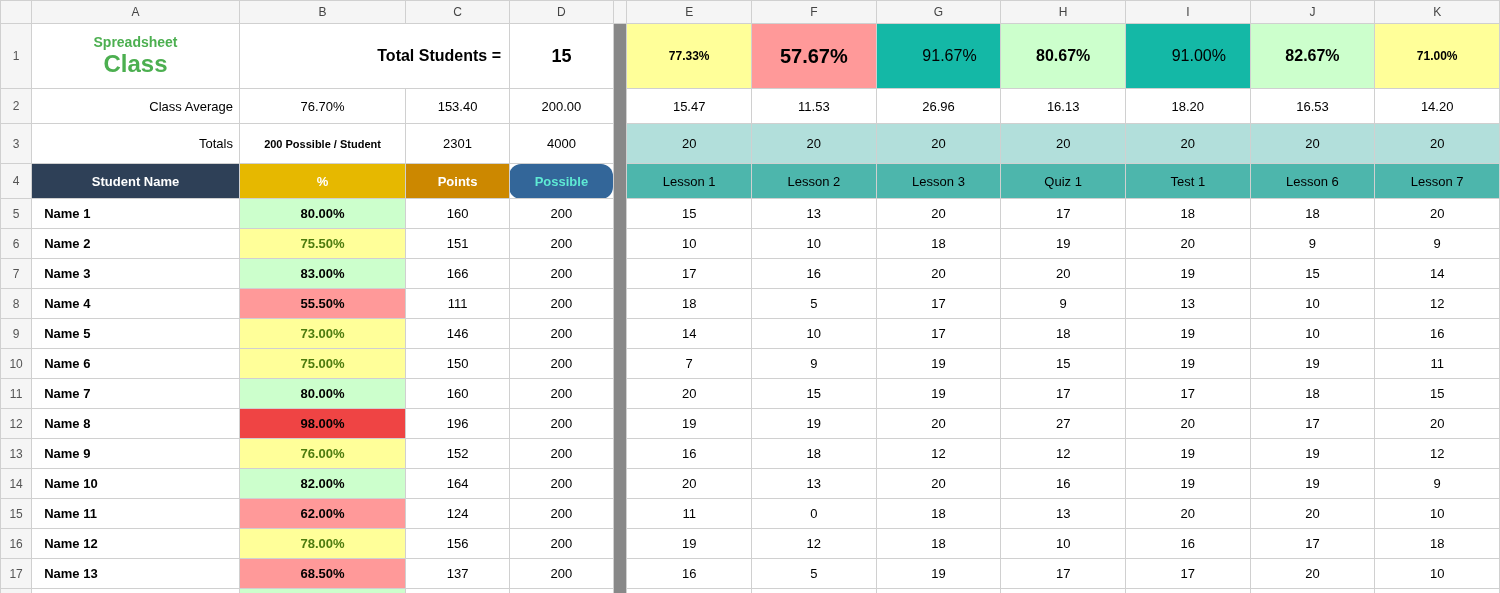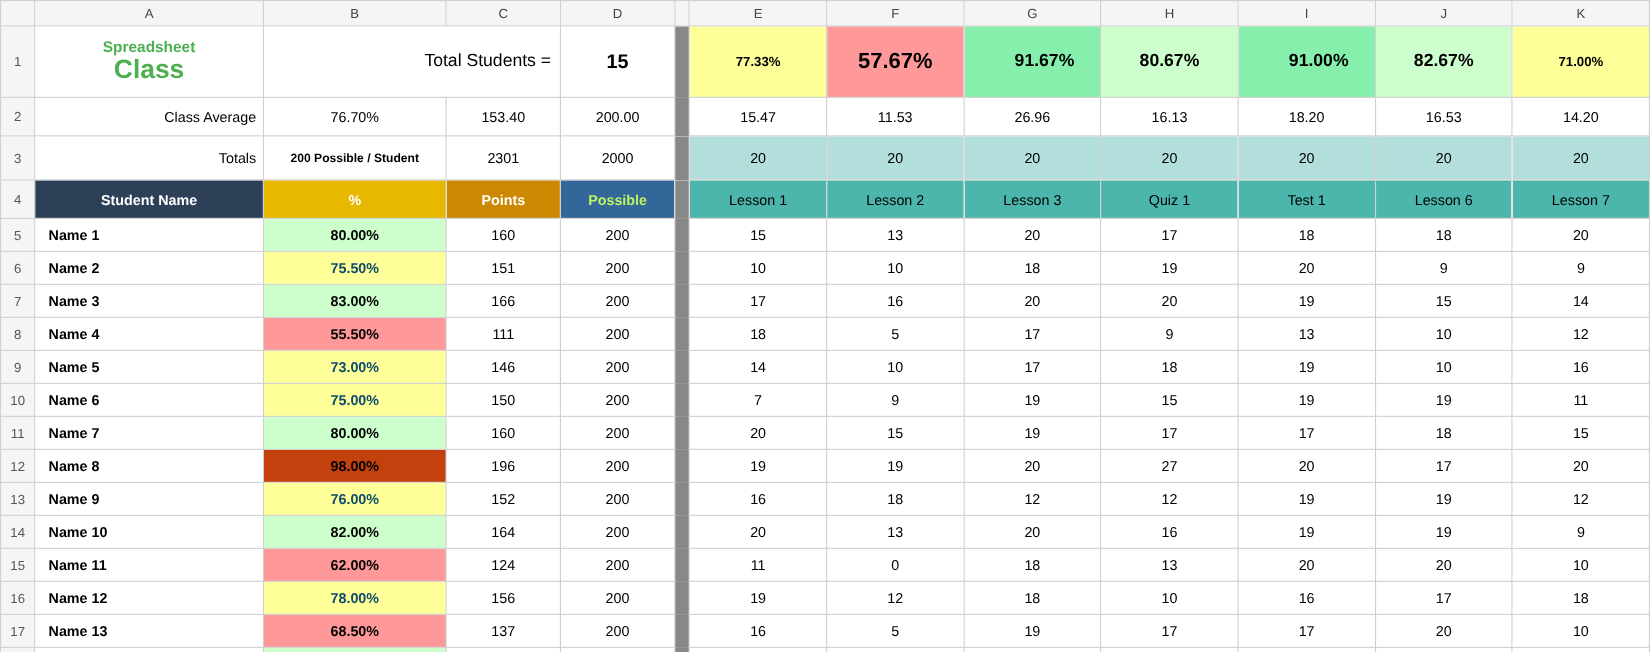--- a/index.html
+++ b/index.html
@@ -56,63 +56,63 @@
       display: block;
     }
     .brand-class {
       color: #4CAF50;
       font-size: 24px;
       font-weight: bold;
       display: block;
     }
     .total-students-label {
       background: #fff;
-      font-weight: normal;
+      font-weight: bold;
       font-size: 16px;
       text-align: right;
       padding-right: 8px;
     }
     .total-students-value {
       background: #fff;
       font-weight: bold;
       font-size: 18px;
     }
 
     
     .pct-yellow { background: #ffff99; font-weight: bold; font-size: 12px; }
     .pct-red { background: #ff9999; font-weight: bold; font-size: 20px; }
     .pct-green-light { background: #ccffcc; font-weight: bold; font-size: 16px; }
-    .pct-green { background: #86efac; font-weight: bold; font-size: 16px; padding-left: 28px; }
+    .pct-green { background: #14b8a6; font-weight: normal; font-size: 16px; padding-left: 28px; }
 
     
     .row2 { height: 35px; }
     .avg-label { font-weight: bold; text-align: right; }
     
     
     .row3 { height: 40px; }
     .totals-label { font-weight: bold; text-align: right; }
     .teal-cell { background: #b2dfdb; }
 
     
     .row4 { height: 35px; }
     .header-dark { background: #2e4057; color: #fff; font-weight: bold; }
     .header-yellow { background: #e6b800; color: #fff; font-weight: bold; }
     .header-orange { background: #cc8800; color: #fff; font-weight: bold; }
-    .header-blue { background: #336699; color: #bef264; font-weight: bold; }
+    .header-blue { background: #336699; color: #5eead4; font-weight: bold; border-radius: 12px; }
     .header-teal { background: #4db6ac; font-weight: normal; }
 
     
     .data-row { height: 30px; }
     .name-cell { text-align: left; padding-left: 12px; font-weight: bold; }
     
     
     .pct-green-data { background: #ccffcc; font-weight: bold; color: #000; }
-    .pct-yellow-data { background: #ffff99; font-weight: bold; color: #0c4a6e; }
+    .pct-yellow-data { background: #ffff99; font-weight: bold; color: #4d7c0f; }
     .pct-red-data { background: #ff9999; font-weight: bold; color: #000; }
-    .pct-lgreen-data { background: #c2410c; font-weight: bold; color: #000; }
+    .pct-lgreen-data { background: #ef4444; font-weight: bold; color: #000; }
 
     .divider-col { background: #888888; border: none; width: 8px; }
 
     .bold { font-weight: normal; }
   </style>
 </head>
 <body>
 
 <table id="main-table">
 
@@ -167,21 +167,21 @@
       <td class="col-i">18.20</td>
       <td class="col-j">16.53</td>
       <td class="col-k">14.20</td>
     </tr>
 
     <tr class="row3">
       <td class="col-row">3</td>
       <td class="col-a totals-label bold">Totals</td>
       <td class="col-b" style="font-size:11px; font-weight:bold;">200 Possible / Student</td>
       <td class="col-c bold">2301</td>
-      <td class="col-d bold">2000</td>
+      <td class="col-d bold">4000</td>
       <td class="divider-col"></td>
       <td class="col-e teal-cell">20</td>
       <td class="col-f teal-cell">20</td>
       <td class="col-g teal-cell">20</td>
       <td class="col-h teal-cell">20</td>
       <td class="col-i teal-cell">20</td>
       <td class="col-j teal-cell">20</td>
       <td class="col-k teal-cell">20</td>
     </tr>
 

